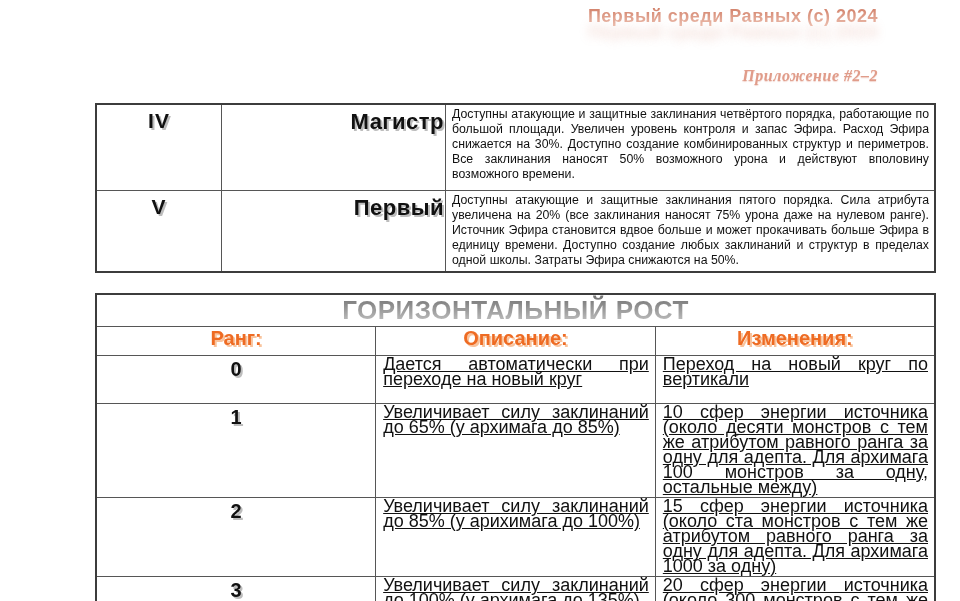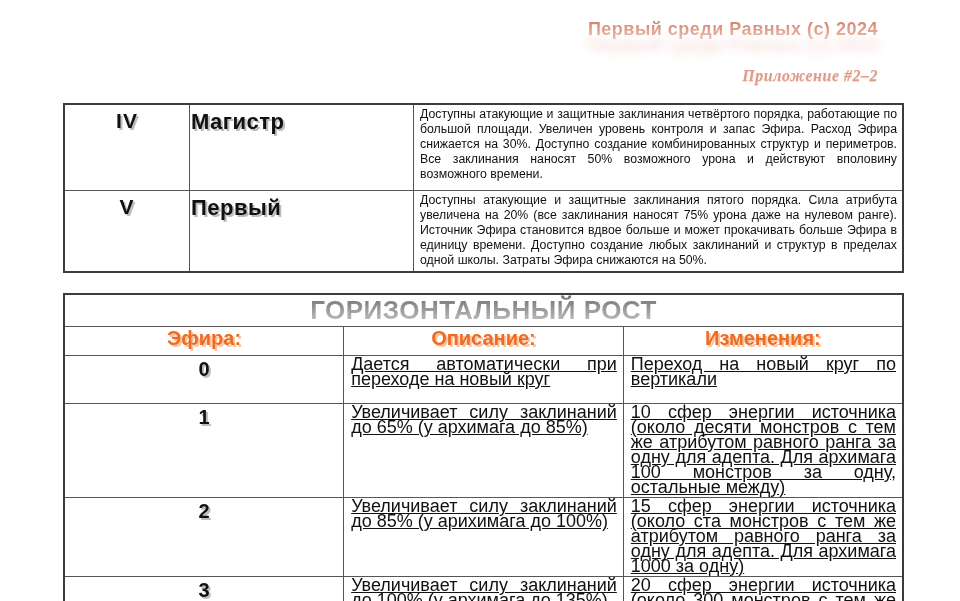--- a/index.html
+++ b/index.html
@@ -2,45 +2,45 @@
 <html><head>
 <meta charset="utf-8">
 <style>
   html,body{margin:0;padding:0;}
   body{
     width:960px;height:601px;background:#ffffff;position:relative;overflow:hidden;
     font-family:"Liberation Sans",sans-serif;color:#111;
   }
   
   .doc-title{
-    position:absolute;top:19px;right:82px;
+    position:absolute;top:6px;right:82px;
     font-size:18px;font-weight:bold;letter-spacing:.5px;
     color:#d98a74;
     background:linear-gradient(#cf7a62,#eec3b4);
     -webkit-background-clip:text;background-clip:text;-webkit-text-fill-color:transparent;
     text-shadow:0 16px 10px rgba(217,138,116,.28);
   }
   .doc-subtitle{
     position:absolute;top:67px;right:82px;
     font-family:"Liberation Serif",serif;
     font-size:16px;font-weight:bold;letter-spacing:.5px;
     color:#e09c8a;
     text-shadow:0 1px 1px rgba(224,156,138,.4);
     font-style:italic;
   }
   
   table{border-collapse:collapse;table-layout:fixed;position:absolute;left:63px;width:841px;background:#fff;}
   td{border:1px solid #565656;vertical-align:top;overflow:hidden;}
   .t1{top:103px;}
-  .t1,.t2{border:2px solid #3c3c3c;}
+  .t1,.t2{border:2px solid #3c3c3c;margin-left:32px;}
   .t2{top:293px;}
   
   .t1 .rank-cell{width:122px;text-align:center;font-size:21px;font-weight:bold;padding-top:4px;
       text-shadow:2px 2px 0 #bdbdbd;letter-spacing:1px;}
-  .t1 .name-cell{width:221px;text-align:left;font-size:22px;font-weight:bold;padding-top:4px;
+  .t1 .name-cell{width:221px;text-align:right;font-size:22px;font-weight:bold;padding-top:4px;
       text-shadow:2px 2px 0 #bdbdbd;letter-spacing:.5px;}
   .t1 .desc-cell{font-size:12.3px;line-height:15px;padding:2px 5px 2px 6px;text-align:justify;}
   .t1 .row-iv td{height:80px;}
   .t1 .row-v  td{height:75px;}
   
   .t2 .table-title-cell{height:27px;text-align:center;padding:0;}
   .t2 .table-title{
     font-size:26px;font-weight:bold;letter-spacing:.5px;
     color:#8b8b8b;
     background:linear-gradient(#6f6f6f,#c9c9c9);
@@ -79,21 +79,21 @@
 </table>
 
 <table class="t2">
   <tbody>
     <tr>
       <td class="table-title-cell" colspan="3">
         <span class="table-title">ГОРИЗОНТАЛЬНЫЙ РОСТ</span>
       </td>
     </tr>
     <tr>
-      <td class="col-head rank-col">Эфира:</td>
+      <td class="col-head rank-col">Ранг:</td>
       <td class="col-head desc-col">Описание:</td>
       <td class="col-head">Изменения:</td>
     </tr>
     <tr class="row-0">
       <td class="rank-cell">0</td>
       <td class="text-cell">Дается автоматически при переходе на новый круг</td>
       <td class="text-cell">Переход на новый круг по вертикали</td>
     </tr>
     <tr class="row-1">
       <td class="rank-cell">1</td>

